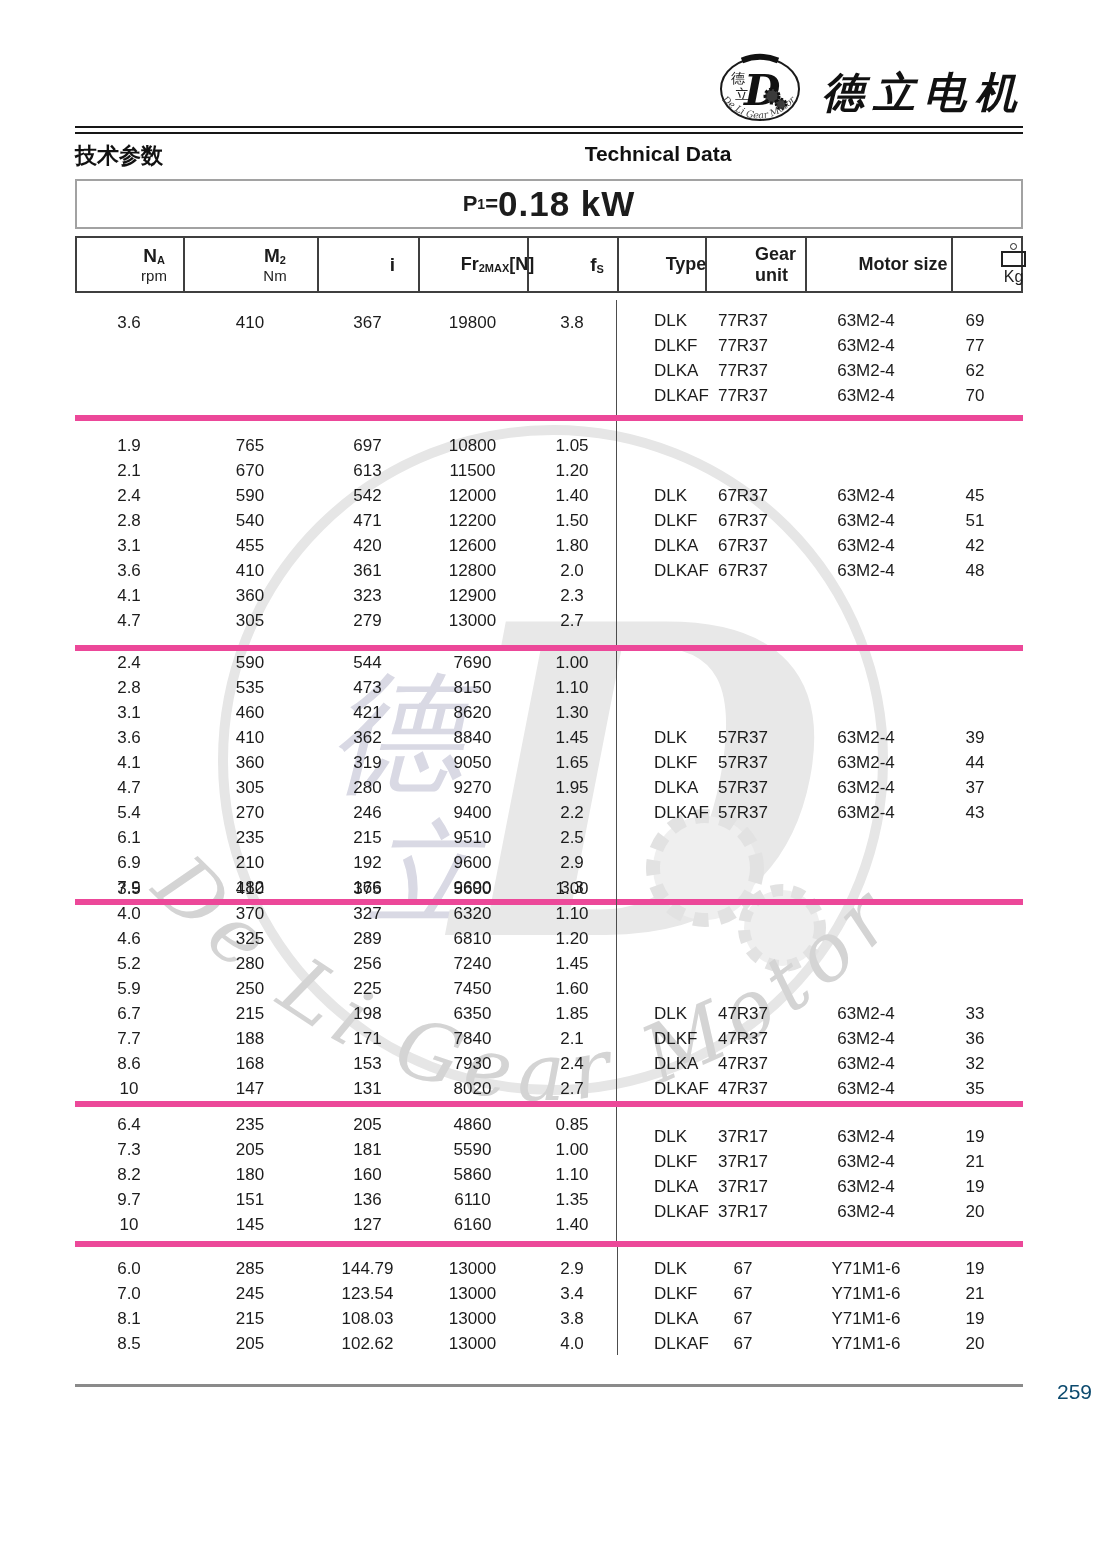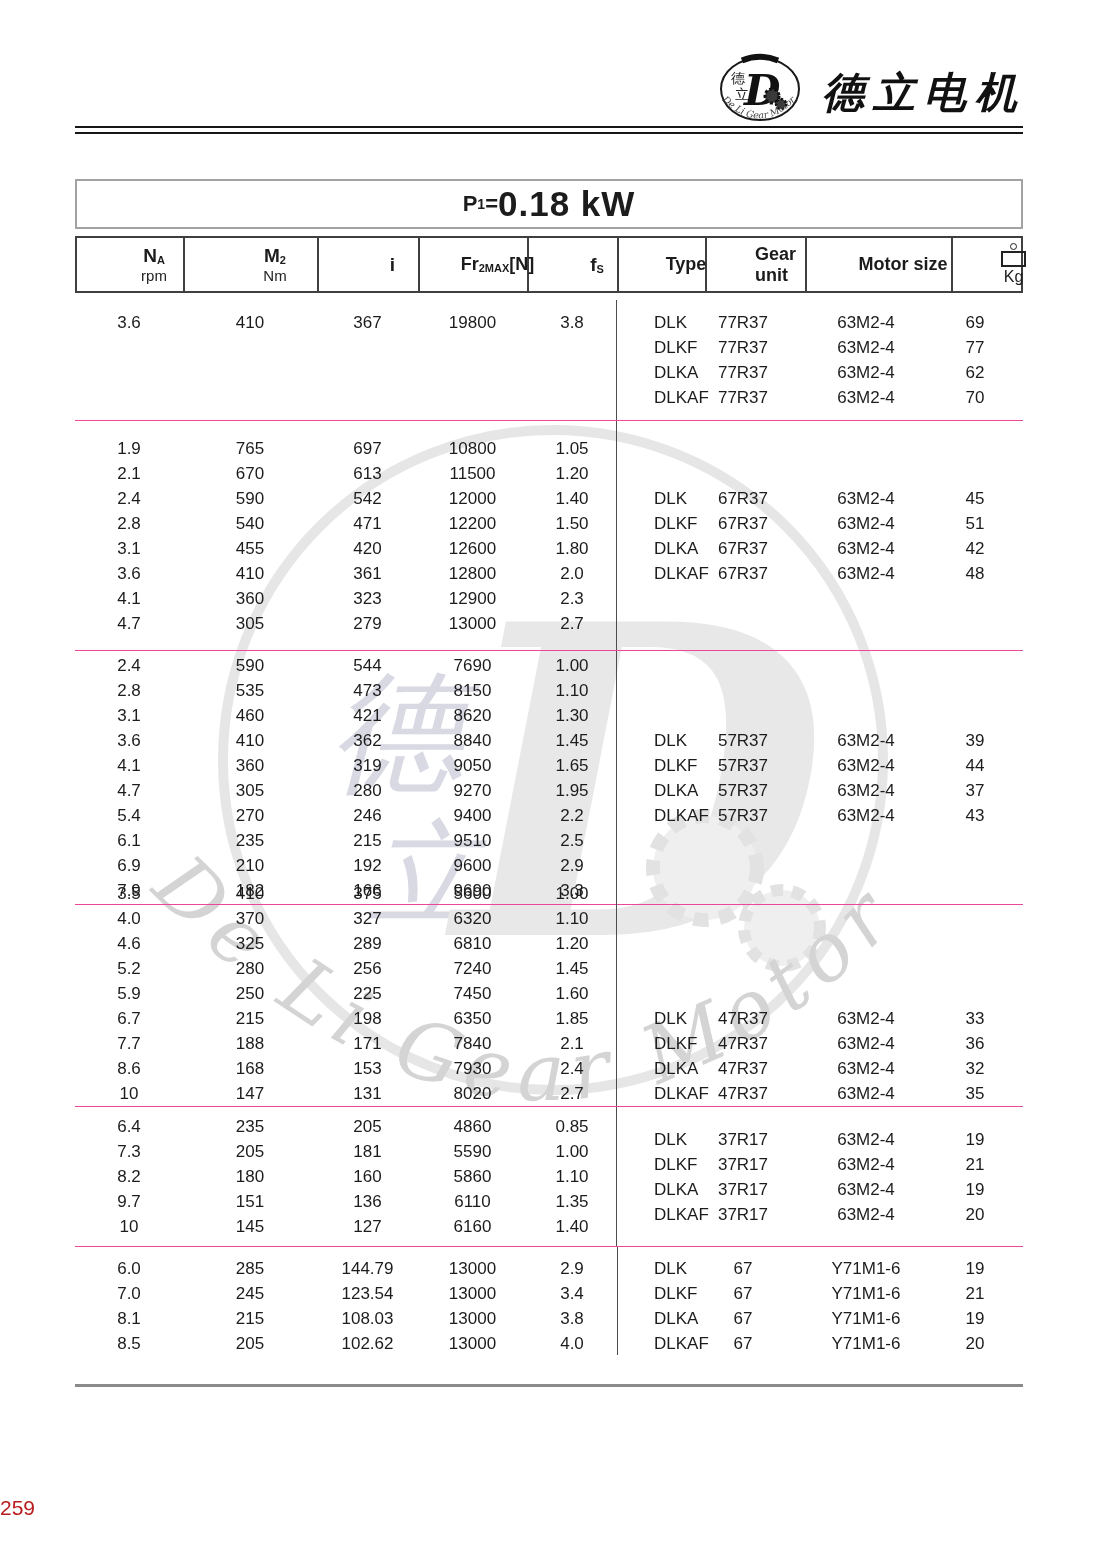--- a/index.html
+++ b/index.html
@@ -37,37 +37,37 @@
   .hdr-cell:last-child { border-right:none; }
   .h-sym { font-size:19px; font-weight:bold; }
   .h-sym sub { font-size:11px; font-weight:bold; vertical-align:-2px; }
   .h-unit { font-size:15px; color:#222; }
   .kg-icon { display:flex; flex-direction:column; align-items:center; }
   .kg-ring { width:7px; height:7px; border:1.5px solid #222; border-radius:50%; }
   .kg-rect { width:25px; height:16px; border:2px solid #222; margin-top:1px; }
   .kg-label { font-size:16px; margin-top:1px; }
   
   .blocks { position:absolute; left:75px; top:300px; width:948px; z-index:1; }
-  .block { display:flex; border-bottom:1px solid #ec4899; }
+  .block { display:flex; border-bottom:6px solid #ec4899; }
   .b5 { border-bottom:3px solid #8a8a8a; }
   .b0 { height:121px; } .b1 { height:230px; } .b2 { height:254px; }
   .b3 { height:202px;align-items:flex-end; } .b4 { height:140px; } .b5 { height:140px; }
   .block-left { width:542px; border-right:1px solid #4d4d4d;
     display:flex; flex-direction:column; justify-content:center; }
   .block-right { width:405px; display:flex; flex-direction:column; justify-content:center; }
   .b0 .block-left, .b5 .block-left, .b5 .block-right { justify-content:flex-start; }
   .b0 .block-left { padding-top:10px; }
   .b5 .block-left, .b5 .block-right { padding-top:9px; }
   .b5 .block-left { border-right:none; position:relative; }
   .b5 .block-left::after { content:''; position:absolute; right:-1px; top:0; height:108px; border-right:1px solid #4d4d4d; }
   .row-left  { display:grid; grid-template-columns:108px 134px 101px 109px 90px; height:25px; line-height:25px; font-size:17px; text-align:center; }
   .row-right { display:grid; grid-template-columns:76px 100px 146px 72px; height:25px; line-height:25px; font-size:17px; text-align:center; }
   .row-right .c-type { text-align:left; padding-left:37px; }
   
-  .page-num { position:absolute; left:0; top:1496px; width:1092px; text-align:left; font-size:21px; color:#b91c1c; z-index:2; }
+  .page-num { position:absolute; left:0; top:1380px; width:1092px; text-align:right; font-size:21px; color:#0c4a6e; z-index:2; }
 </style>
 </head>
 <body>
 
 <div class="page">
 
   <svg class="watermark" width="1100" height="1555" viewBox="0 0 1100 1555">
     <circle cx="553" cy="760" r="330" fill="none" stroke="#e6e6e6" stroke-width="10"></circle>
     <text x="330" y="778" font-family="DejaVu Serif, serif" font-size="132" font-style="italic" fill="#d9d9e4">德</text>
     <text x="368" y="912" font-family="DejaVu Serif, serif" font-size="112" font-style="italic" fill="#d9d9e4">立</text>
@@ -92,20 +92,24 @@
       <path id="logo-arc" d="M 8 48 Q 46 86 84 46" fill="none" stroke="none"></path>
       <text font-family="DejaVu Serif, serif" font-size="9.5" font-style="italic" fill="#444">
         <textPath href="#logo-arc">De Li Gear Motor</textPath>
       </text>
     </svg>
     <div class="brand-cn">德立电机</div>
   </div>
 
   <div class="top-rule"></div>
 
+  <div class="section-row">
+    <span class="section-cn">技术参数</span>
+    <span class="section-en">Technical Data</span>
+  </div>
 
   <div class="title-box">
     <span class="p-sym">P</span>
       <sub class="p-sub">1</sub>
       <span class="p-eq">=</span>
       <span class="p-val">0.18 kW</span>
   </div>
 
   <div class="hdr-table">
     <div class="hdr-cell">

